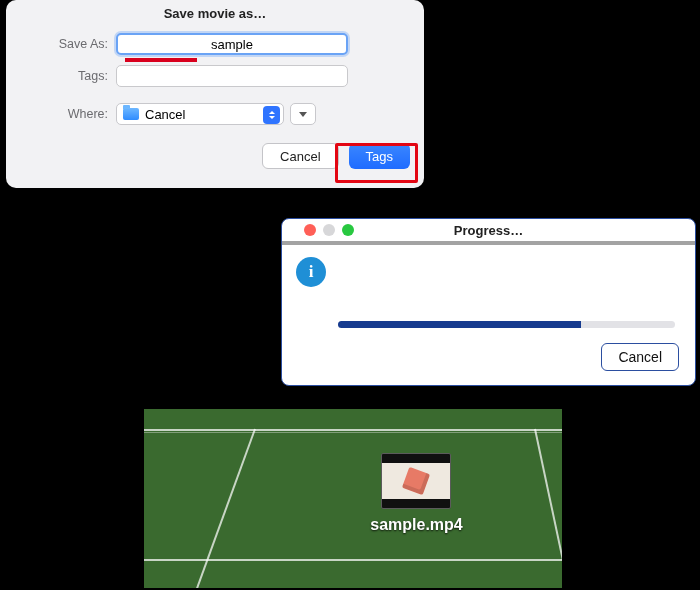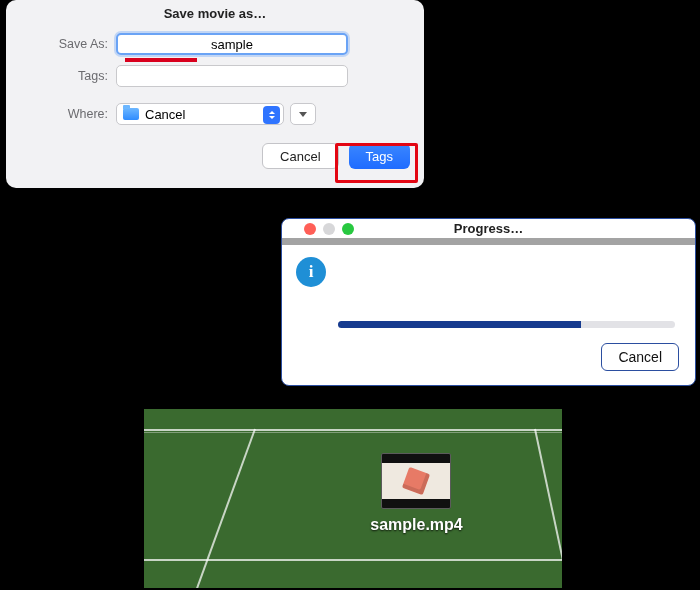--- a/index.html
+++ b/index.html
@@ -127,21 +127,21 @@
   }
 
   
   .progress-dialog{
     position:absolute;left:281px;top:218px;width:415px;height:168px;
     background:#fff;border:1.5px solid #2b4ea0;border-radius:8px;
     box-shadow:0 8px 20px rgba(0,0,0,.4);
   }
   .pd-titlebar{
     height:26px;display:flex;align-items:center;
-    border-bottom:7px solid #a3a3a3;padding:0 22px;position:relative;
+    border-bottom:4px solid #a3a3a3;padding:0 22px;position:relative;
   }
   .tl-dot{width:12px;height:12px;border-radius:50%;margin-right:7px;}
   .tl-red{background:#ff5f57;}
   .tl-grey{background:#d7d7d9;}
   .tl-green{background:#28c840;}
   .pd-title{
     position:absolute;left:0;right:0;text-align:center;
     font-size:13px;font-weight:600;color:#222;
   }
   .pd-body{display:flex;padding:12px 14px 0 14px;gap:12px;}

